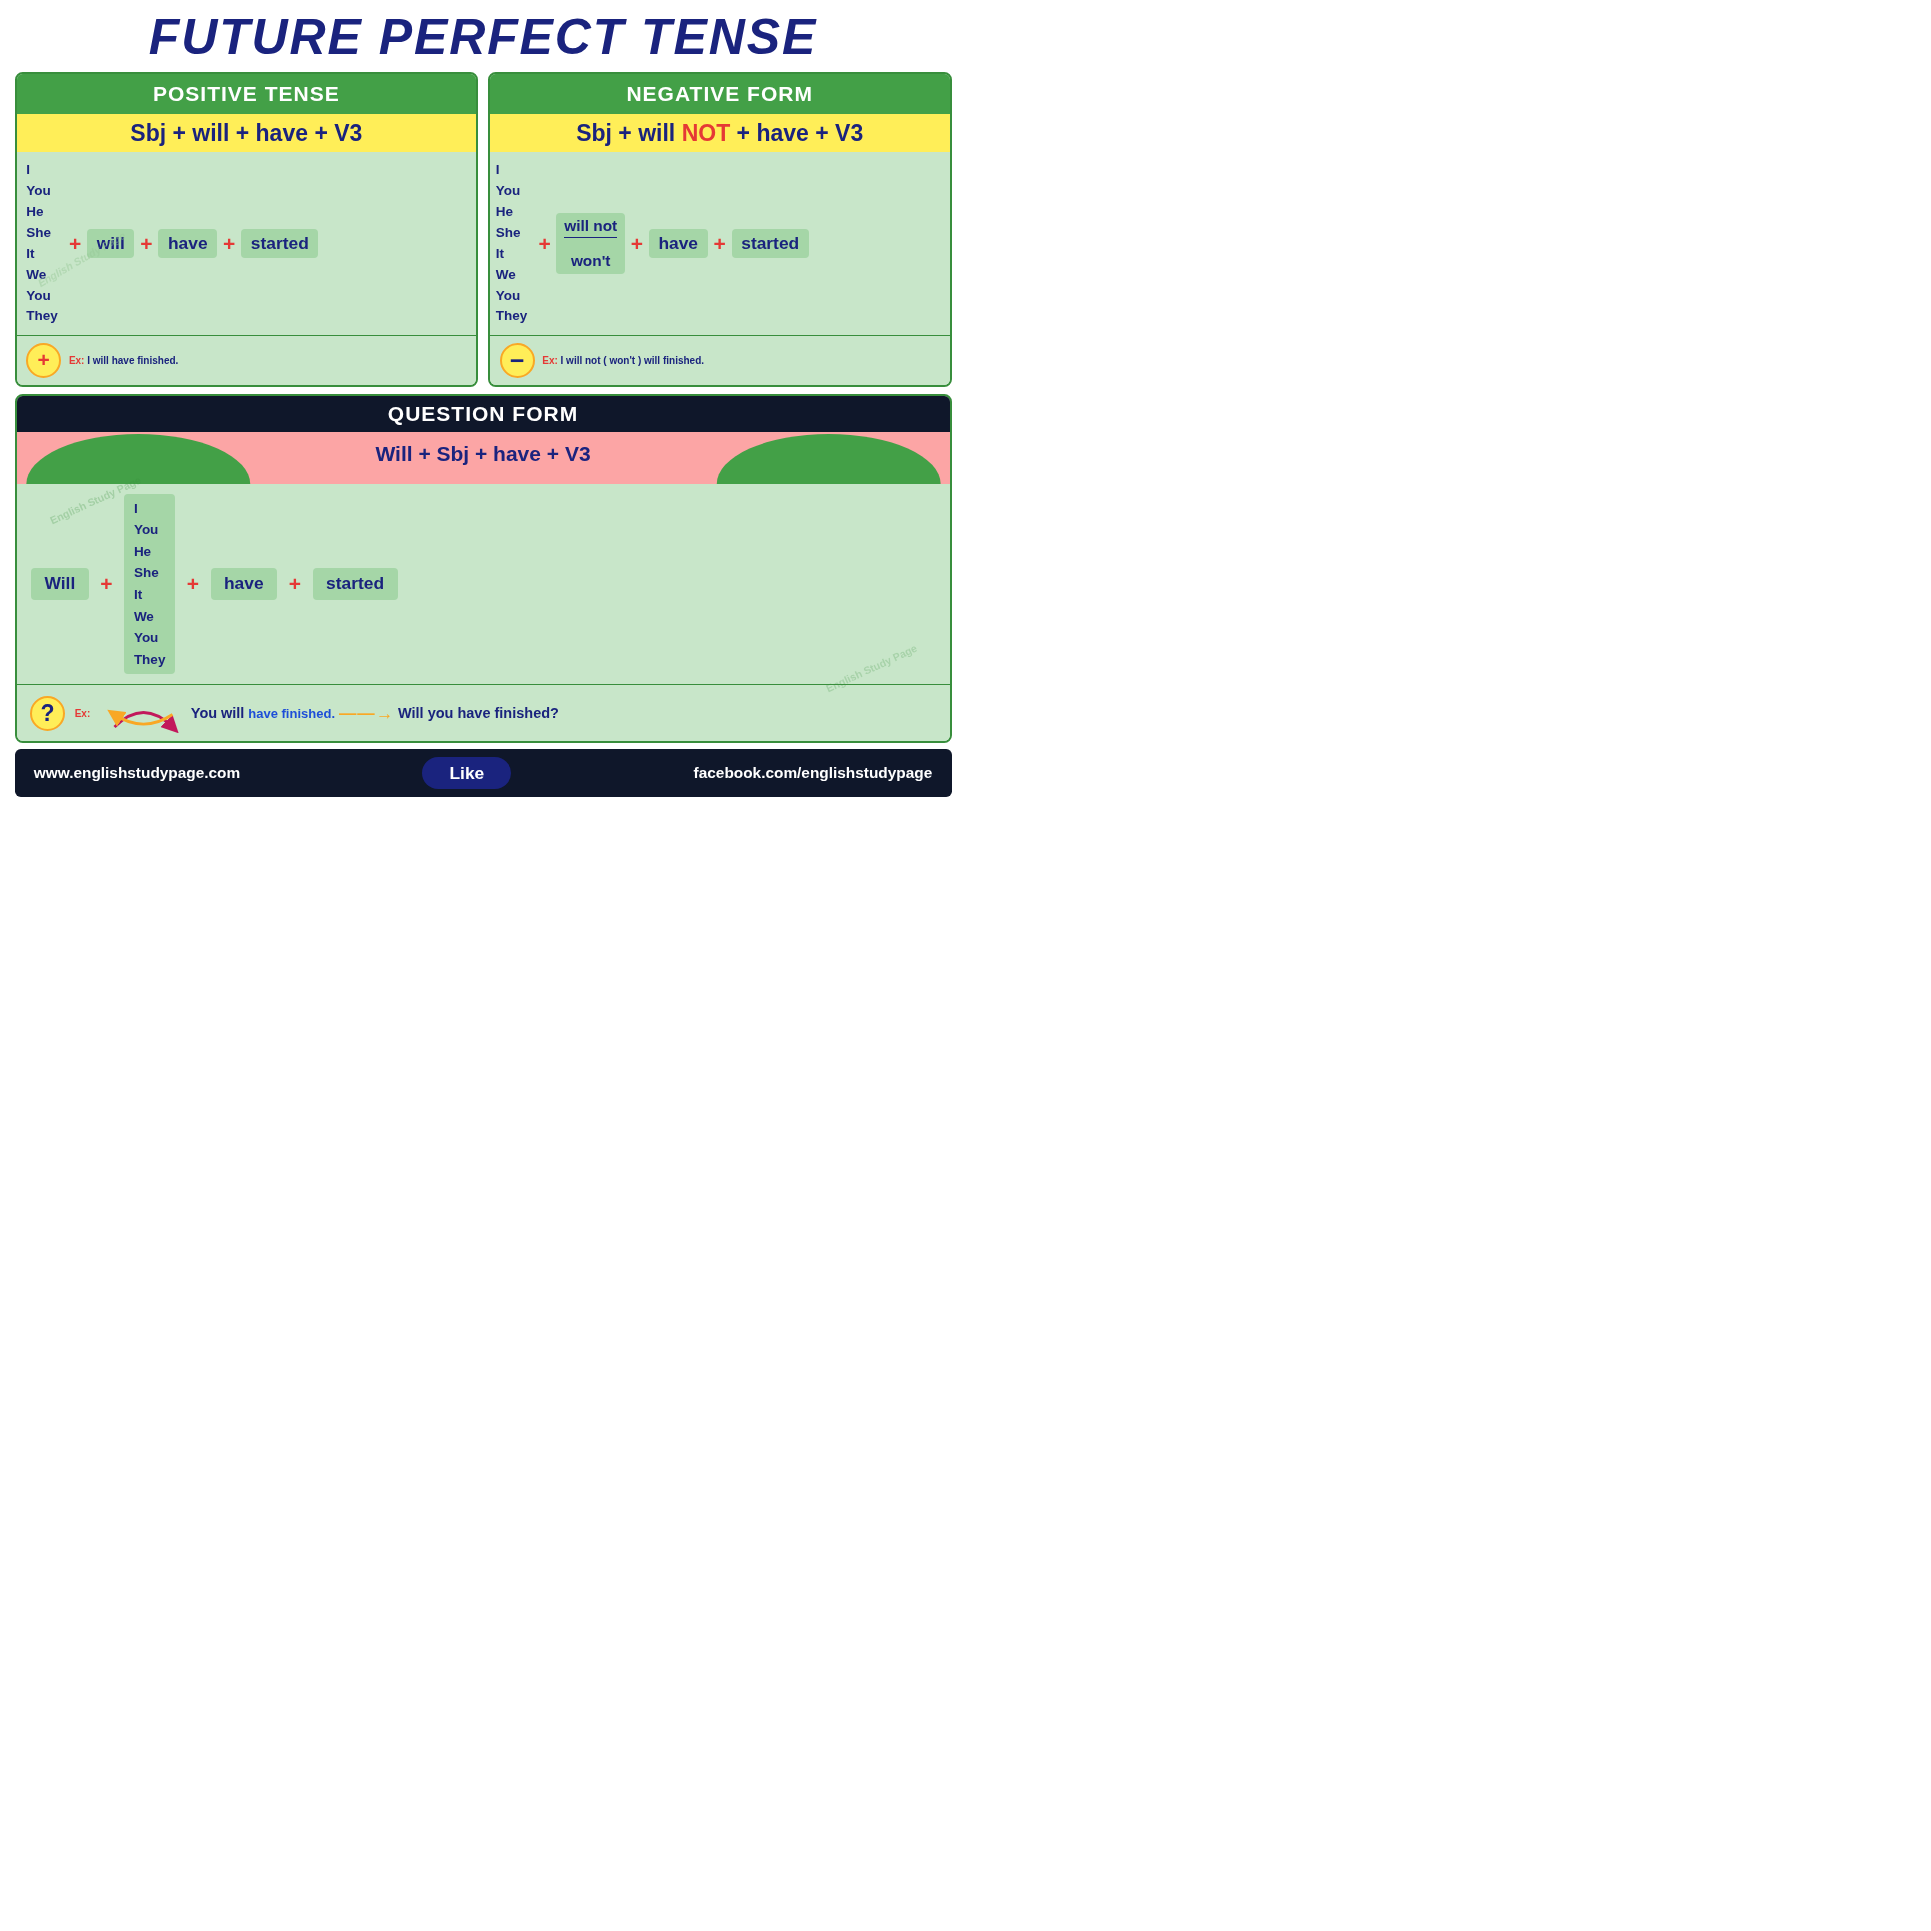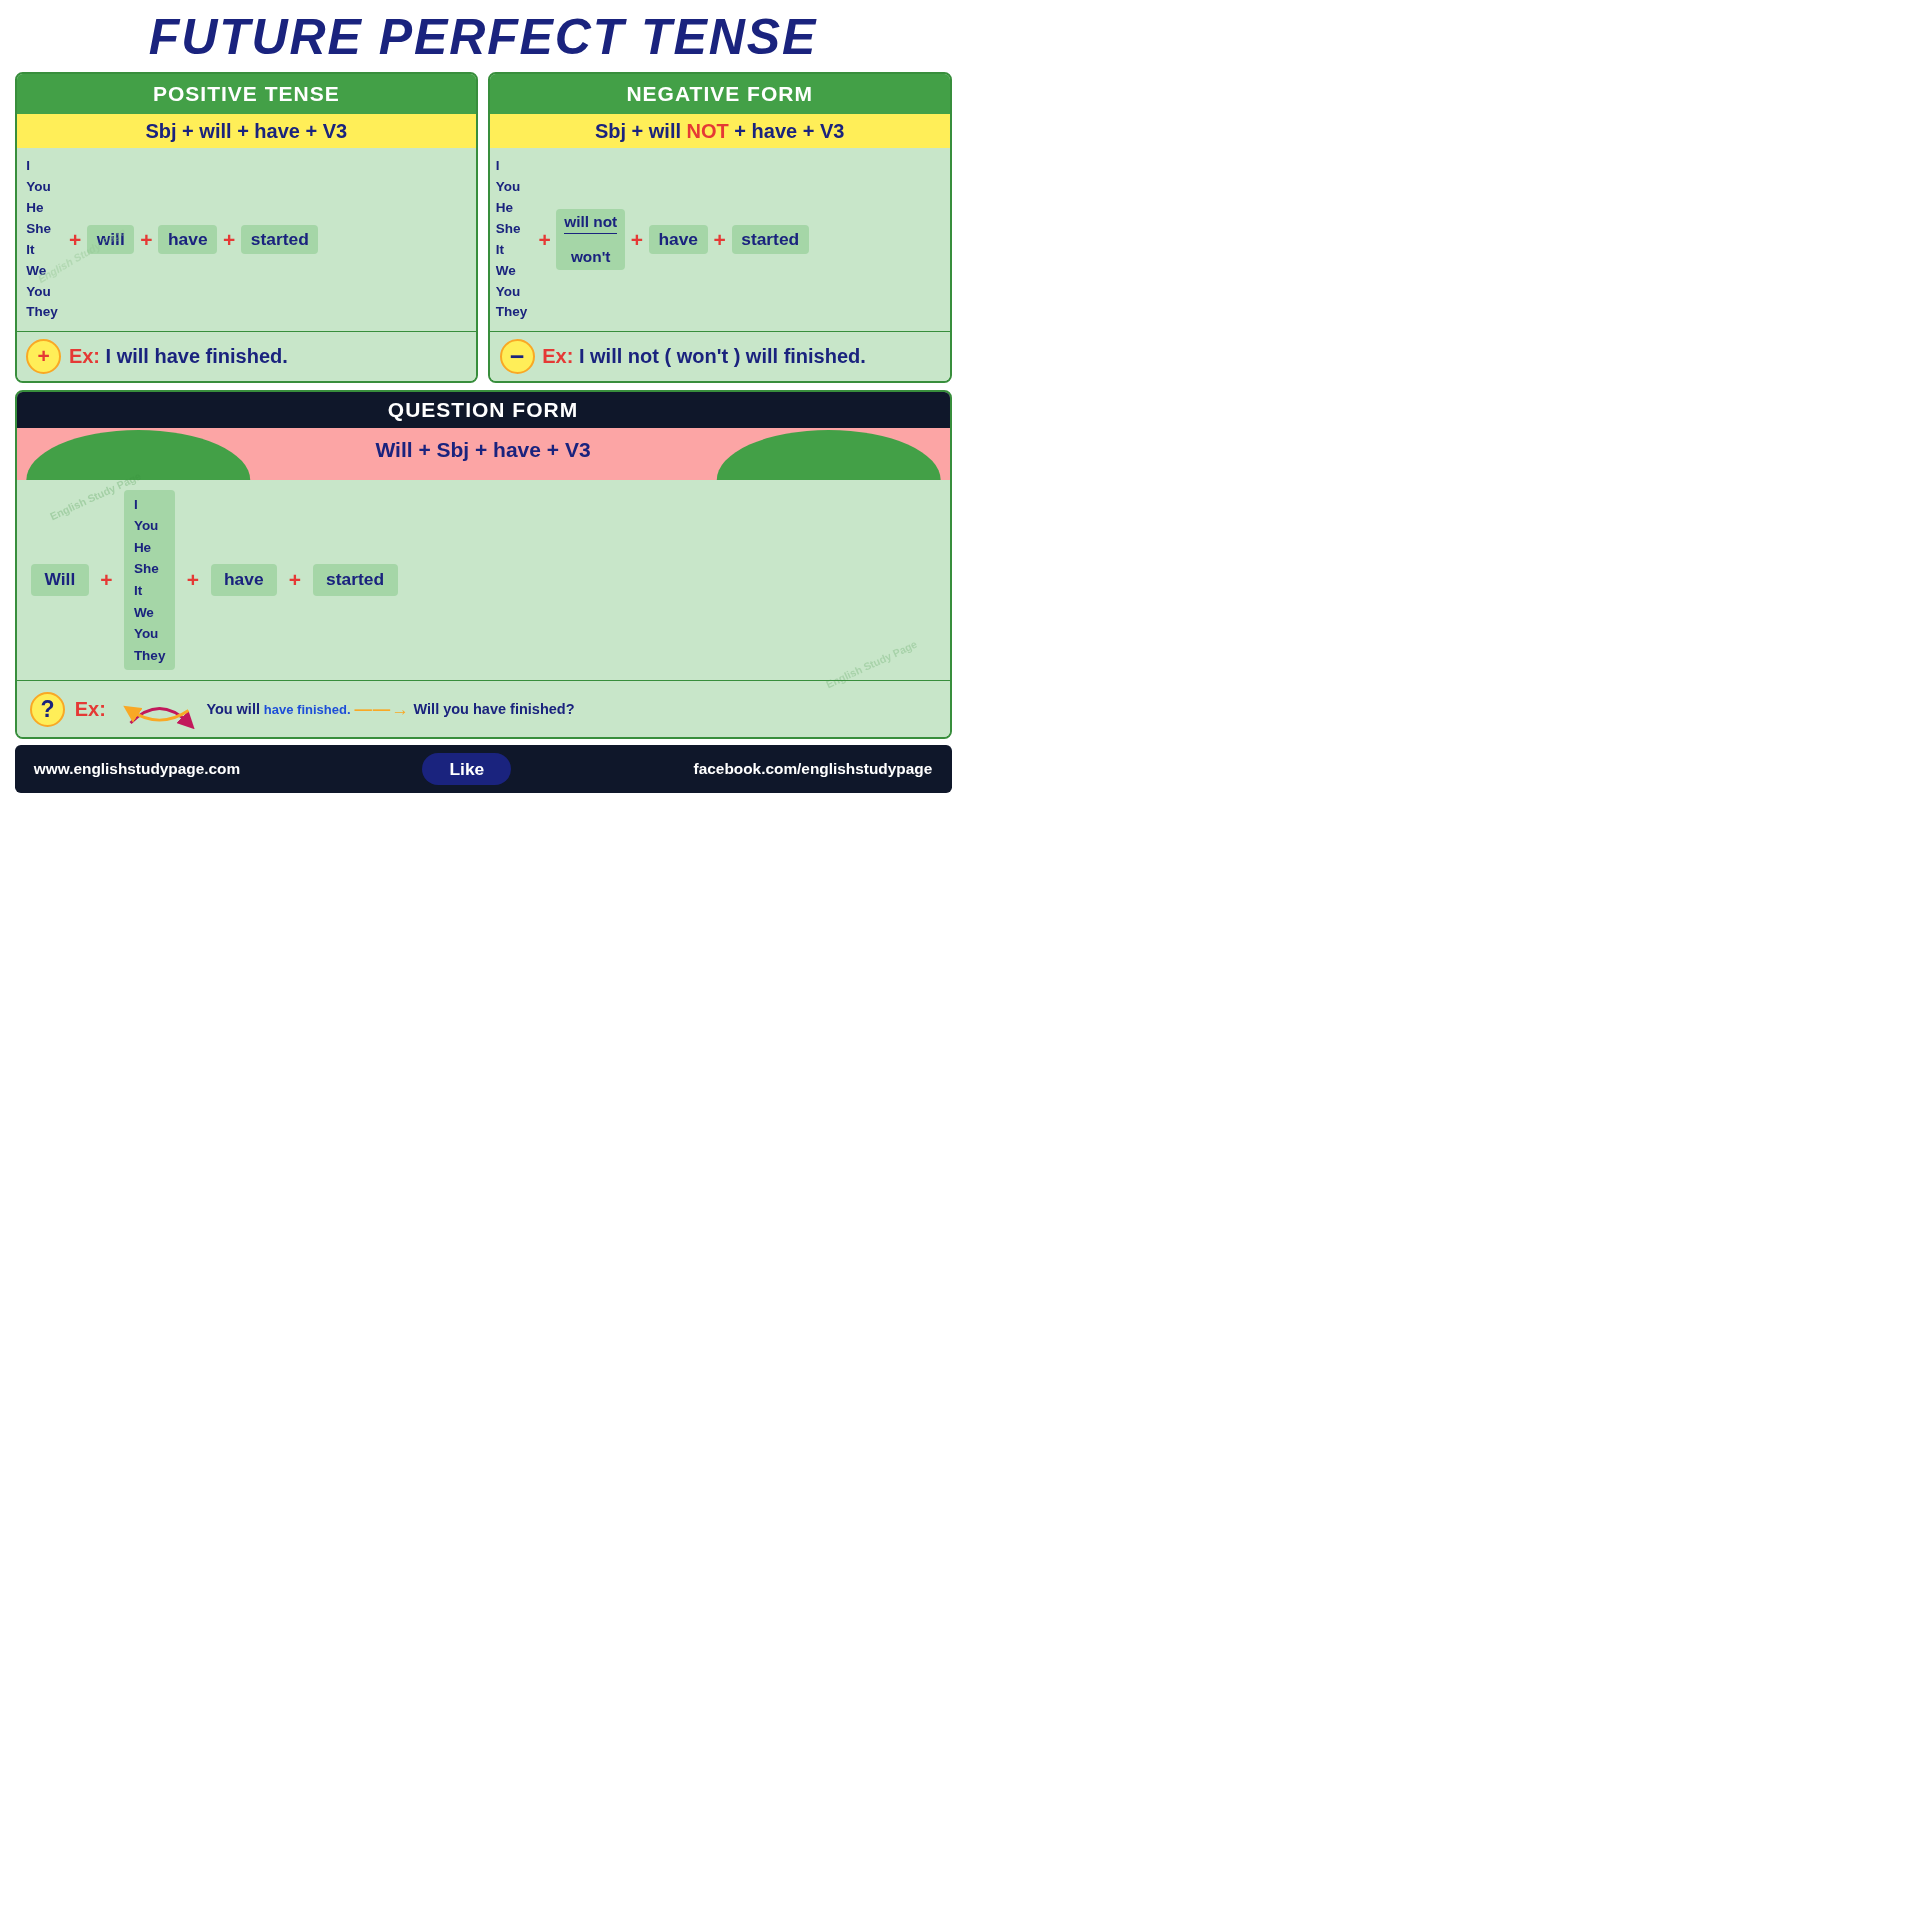--- a/index.html
+++ b/index.html
@@ -48,21 +48,21 @@
       font-weight: 900;
       color: #fff;
       letter-spacing: 1px;
     }
     .formula-bar {
       background: #ffee58;
       padding: 5.8px 9.7px;
       text-align: center;
     }
     .formula-text {
-      font-size: 20px;
+      font-size: 23px;
       font-weight: 900;
       color: #1a237e;
     }
     .formula-text .not-red {
       color: #e53935;
     }
     .form-content {
       display: flex;
       align-items: center;
       padding: 7.7px 5.8px;
@@ -130,21 +130,21 @@
       display: flex;
       align-items: center;
       justify-content: center;
       font-size: 21px;
       font-weight: 900;
       color: #e53935;
       flex-shrink: 0;
     }
     .circle-sign.neg { color: #1a237e; }
     .example-text {
-      font-size: 20px;
+      font-size: 10px;
       font-weight: 700;
       color: #1a237e;
     }
     .example-text .ex-label {
       color: #e53935;
       font-weight: 900;
     }
     
     .question-box {
       border: 2.9px solid #388e3c;

